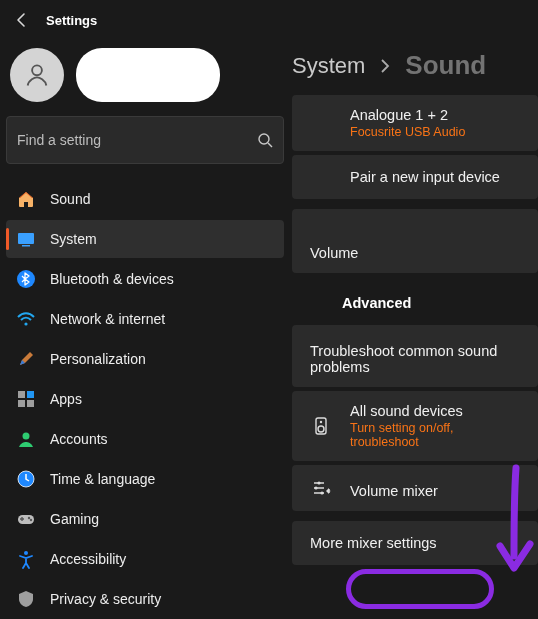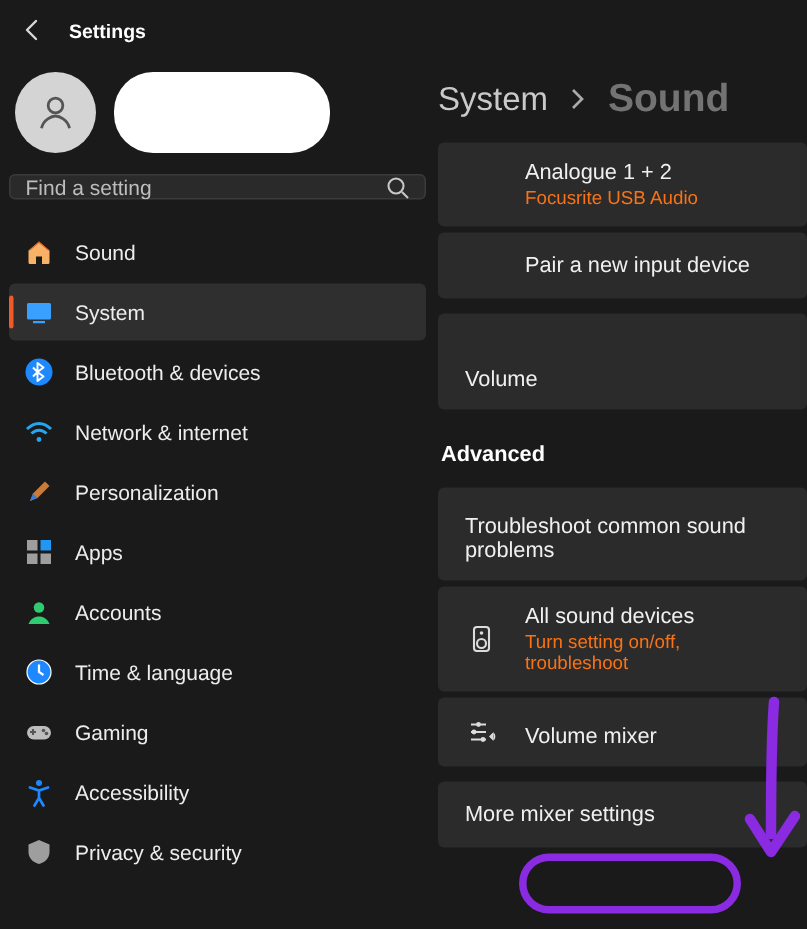--- a/index.html
+++ b/index.html
@@ -36,21 +36,21 @@
     background: #d4d4d4; display:flex; align-items:center; justify-content:center;
   }
   .avatar svg { width: 28px; height: 28px; }
   .user-name-blob {
     width: 144px; height: 54px; background:#ffffff; border-radius: 26px;
   }
 
   .search-row {
     display:flex; align-items:center;
     background:#2a2a2a; border:1px solid #3a3a3a; border-radius:4px;
-    height: 17px; margin-bottom: 8px;
+    height: 48px; margin-bottom: 8px;
   }
   .search-input {
     flex:1; background:transparent; border:none; outline:none;
     color:#d0d0d0; font-size: 14px; padding: 0 10px;
   }
   .search-input::placeholder { color:#bdbdbd; }
   .search-btn { width:36px; display:flex; align-items:center; justify-content:center; }
 
   .nav { display:flex; flex-direction:column; gap:2px; margin-top:4px;}
   .nav-item {
@@ -88,21 +88,21 @@
   }
   .tile .t-icon {
     position:absolute; left:18px; top:50%; transform:translateY(-50%);
     width:22px; height:22px; display:flex; align-items:center; justify-content:center;
   }
   .tile .t-title { font-size:14.5px; color:#f0f0f0; }
   .tile .t-sub { font-size:12.5px; color:#f97316; margin-top:2px; }
   .tile.noicon { padding-left: 18px; }
   .tile.short { min-height: 44px; padding-top:14px; padding-bottom:14px;}
 
-  .section-header { font-size:14.5px; font-weight:600; padding: 18px 0 10px 2px; }
+  .section-header { font-size:14.5px; font-weight:600; padding: 18px 0 10px 2px; margin-left: 48px; }
 
   
   .annot-circle {
     position:absolute; border:5px solid #8a2be2; border-radius: 22px;
     pointer-events:none;
   }
   .annot-arrow {
     position:absolute; pointer-events:none;
   }
 

